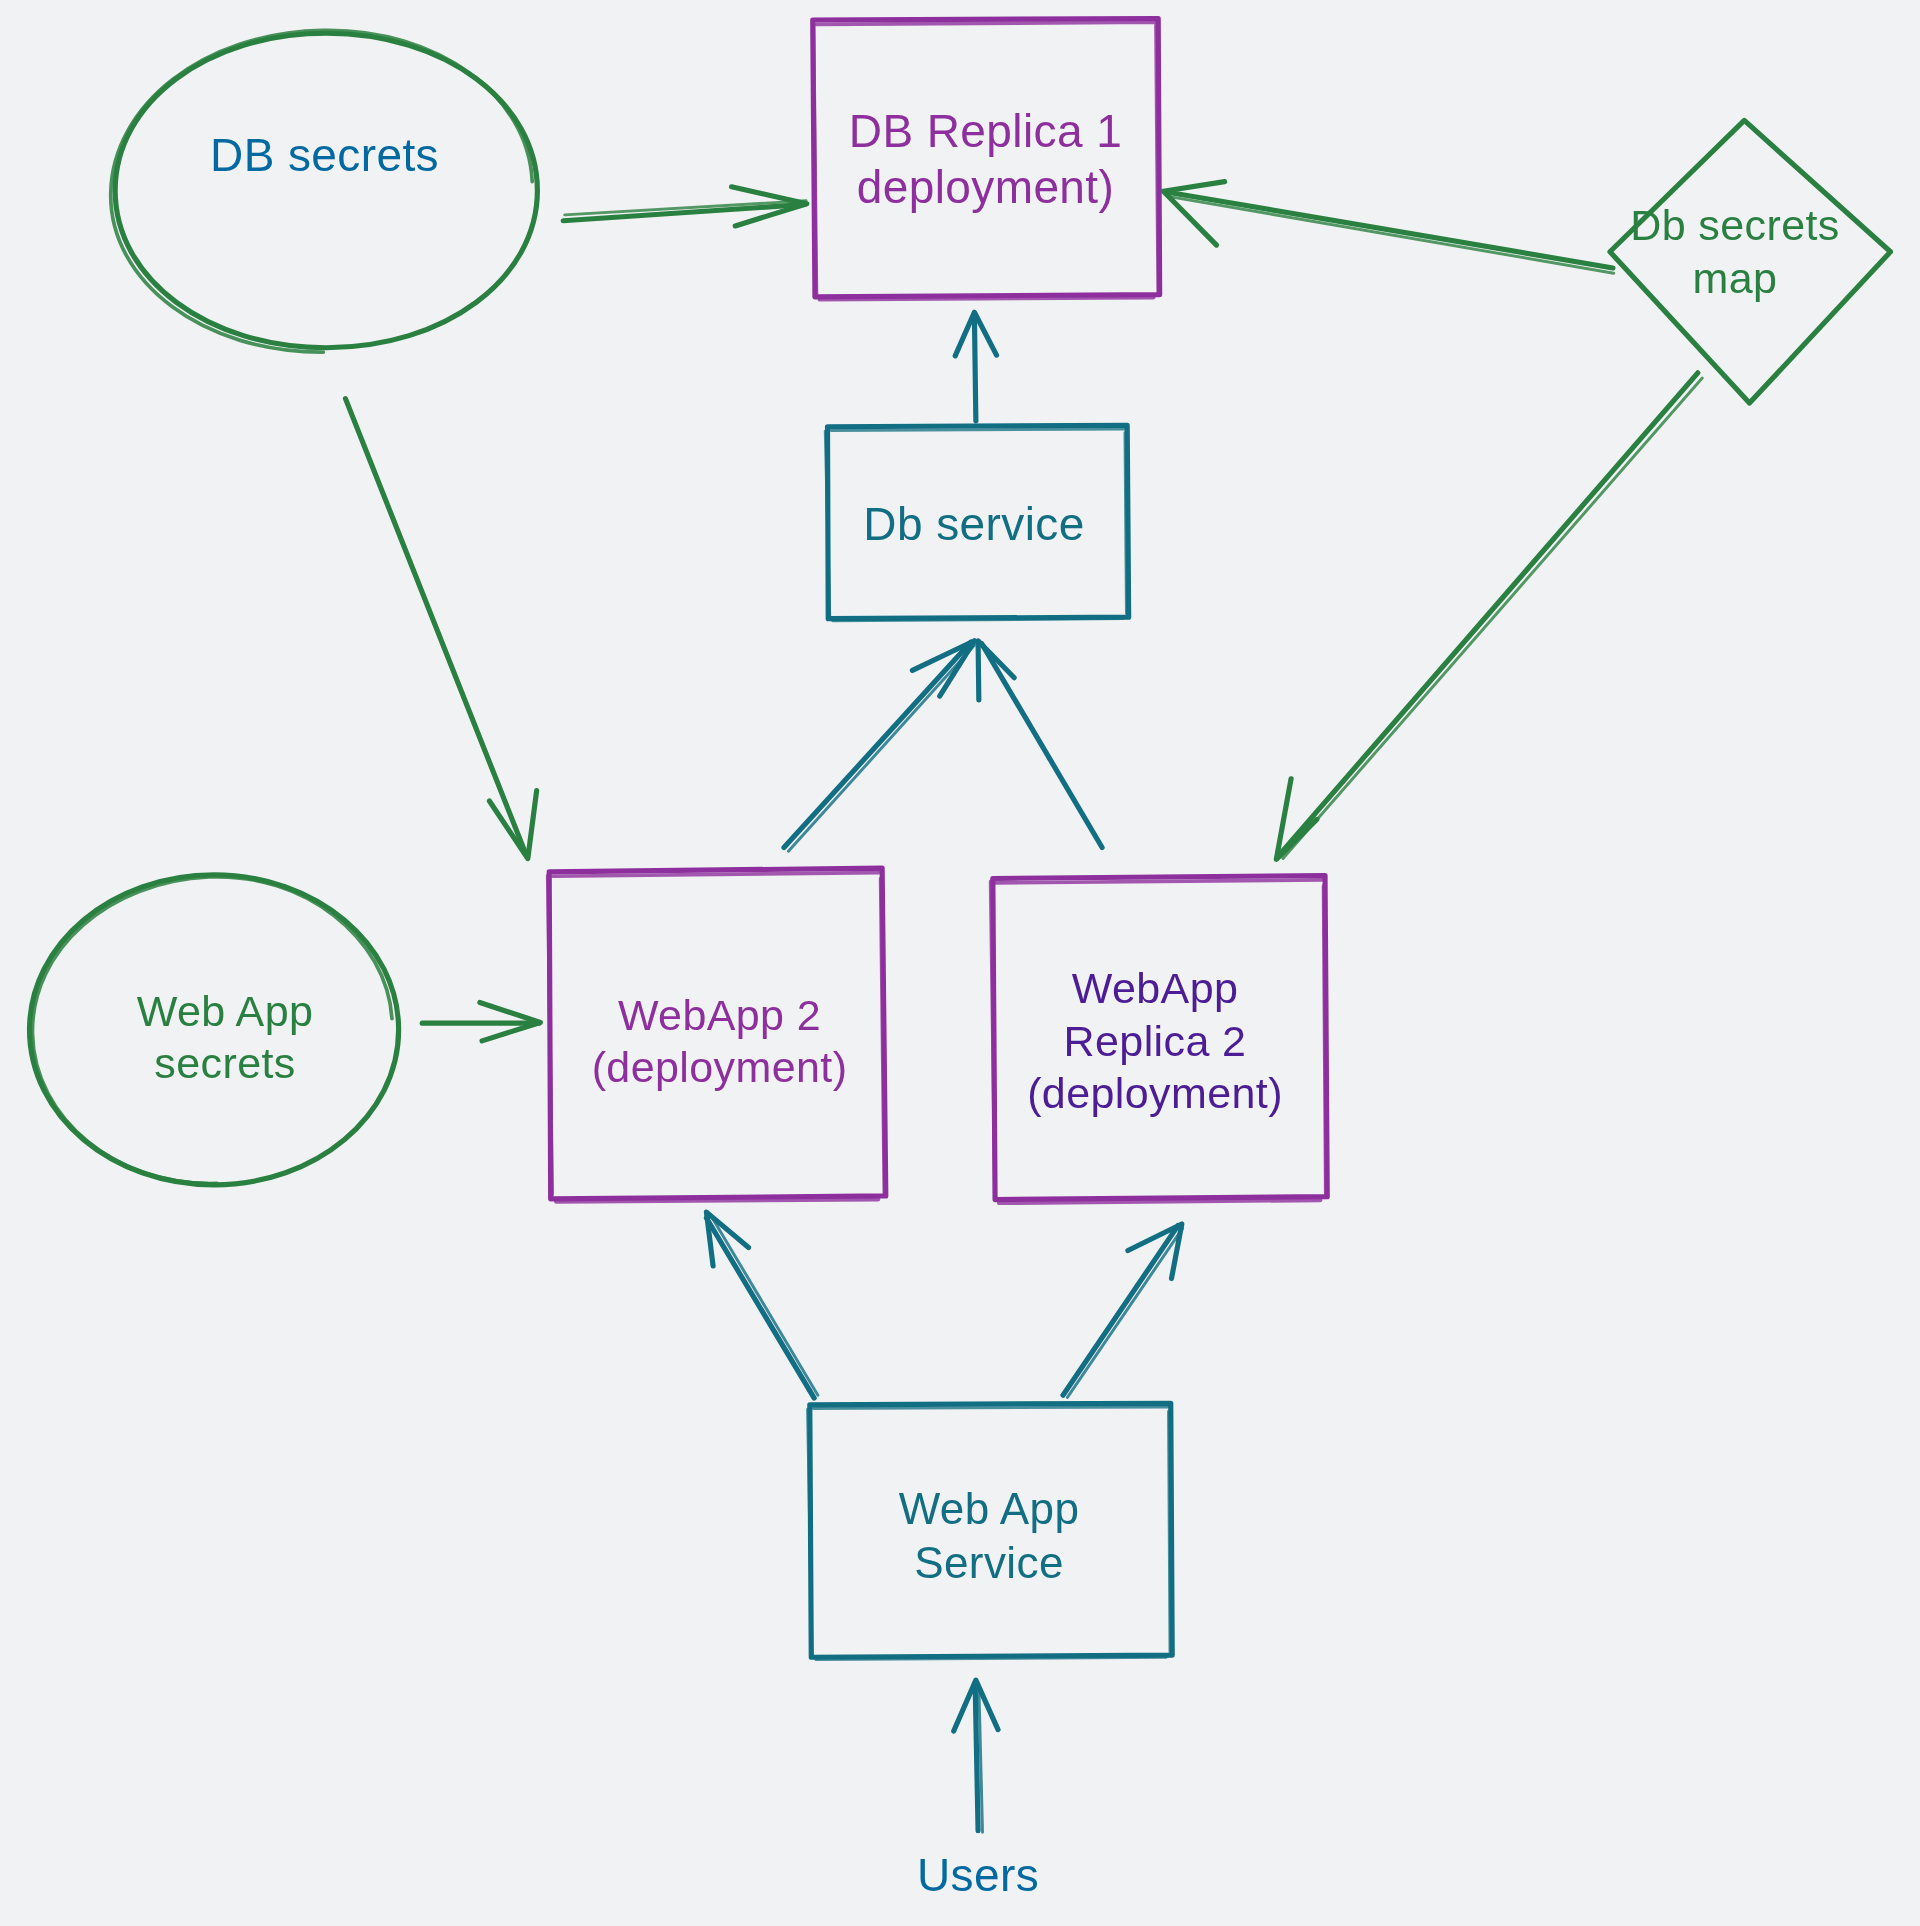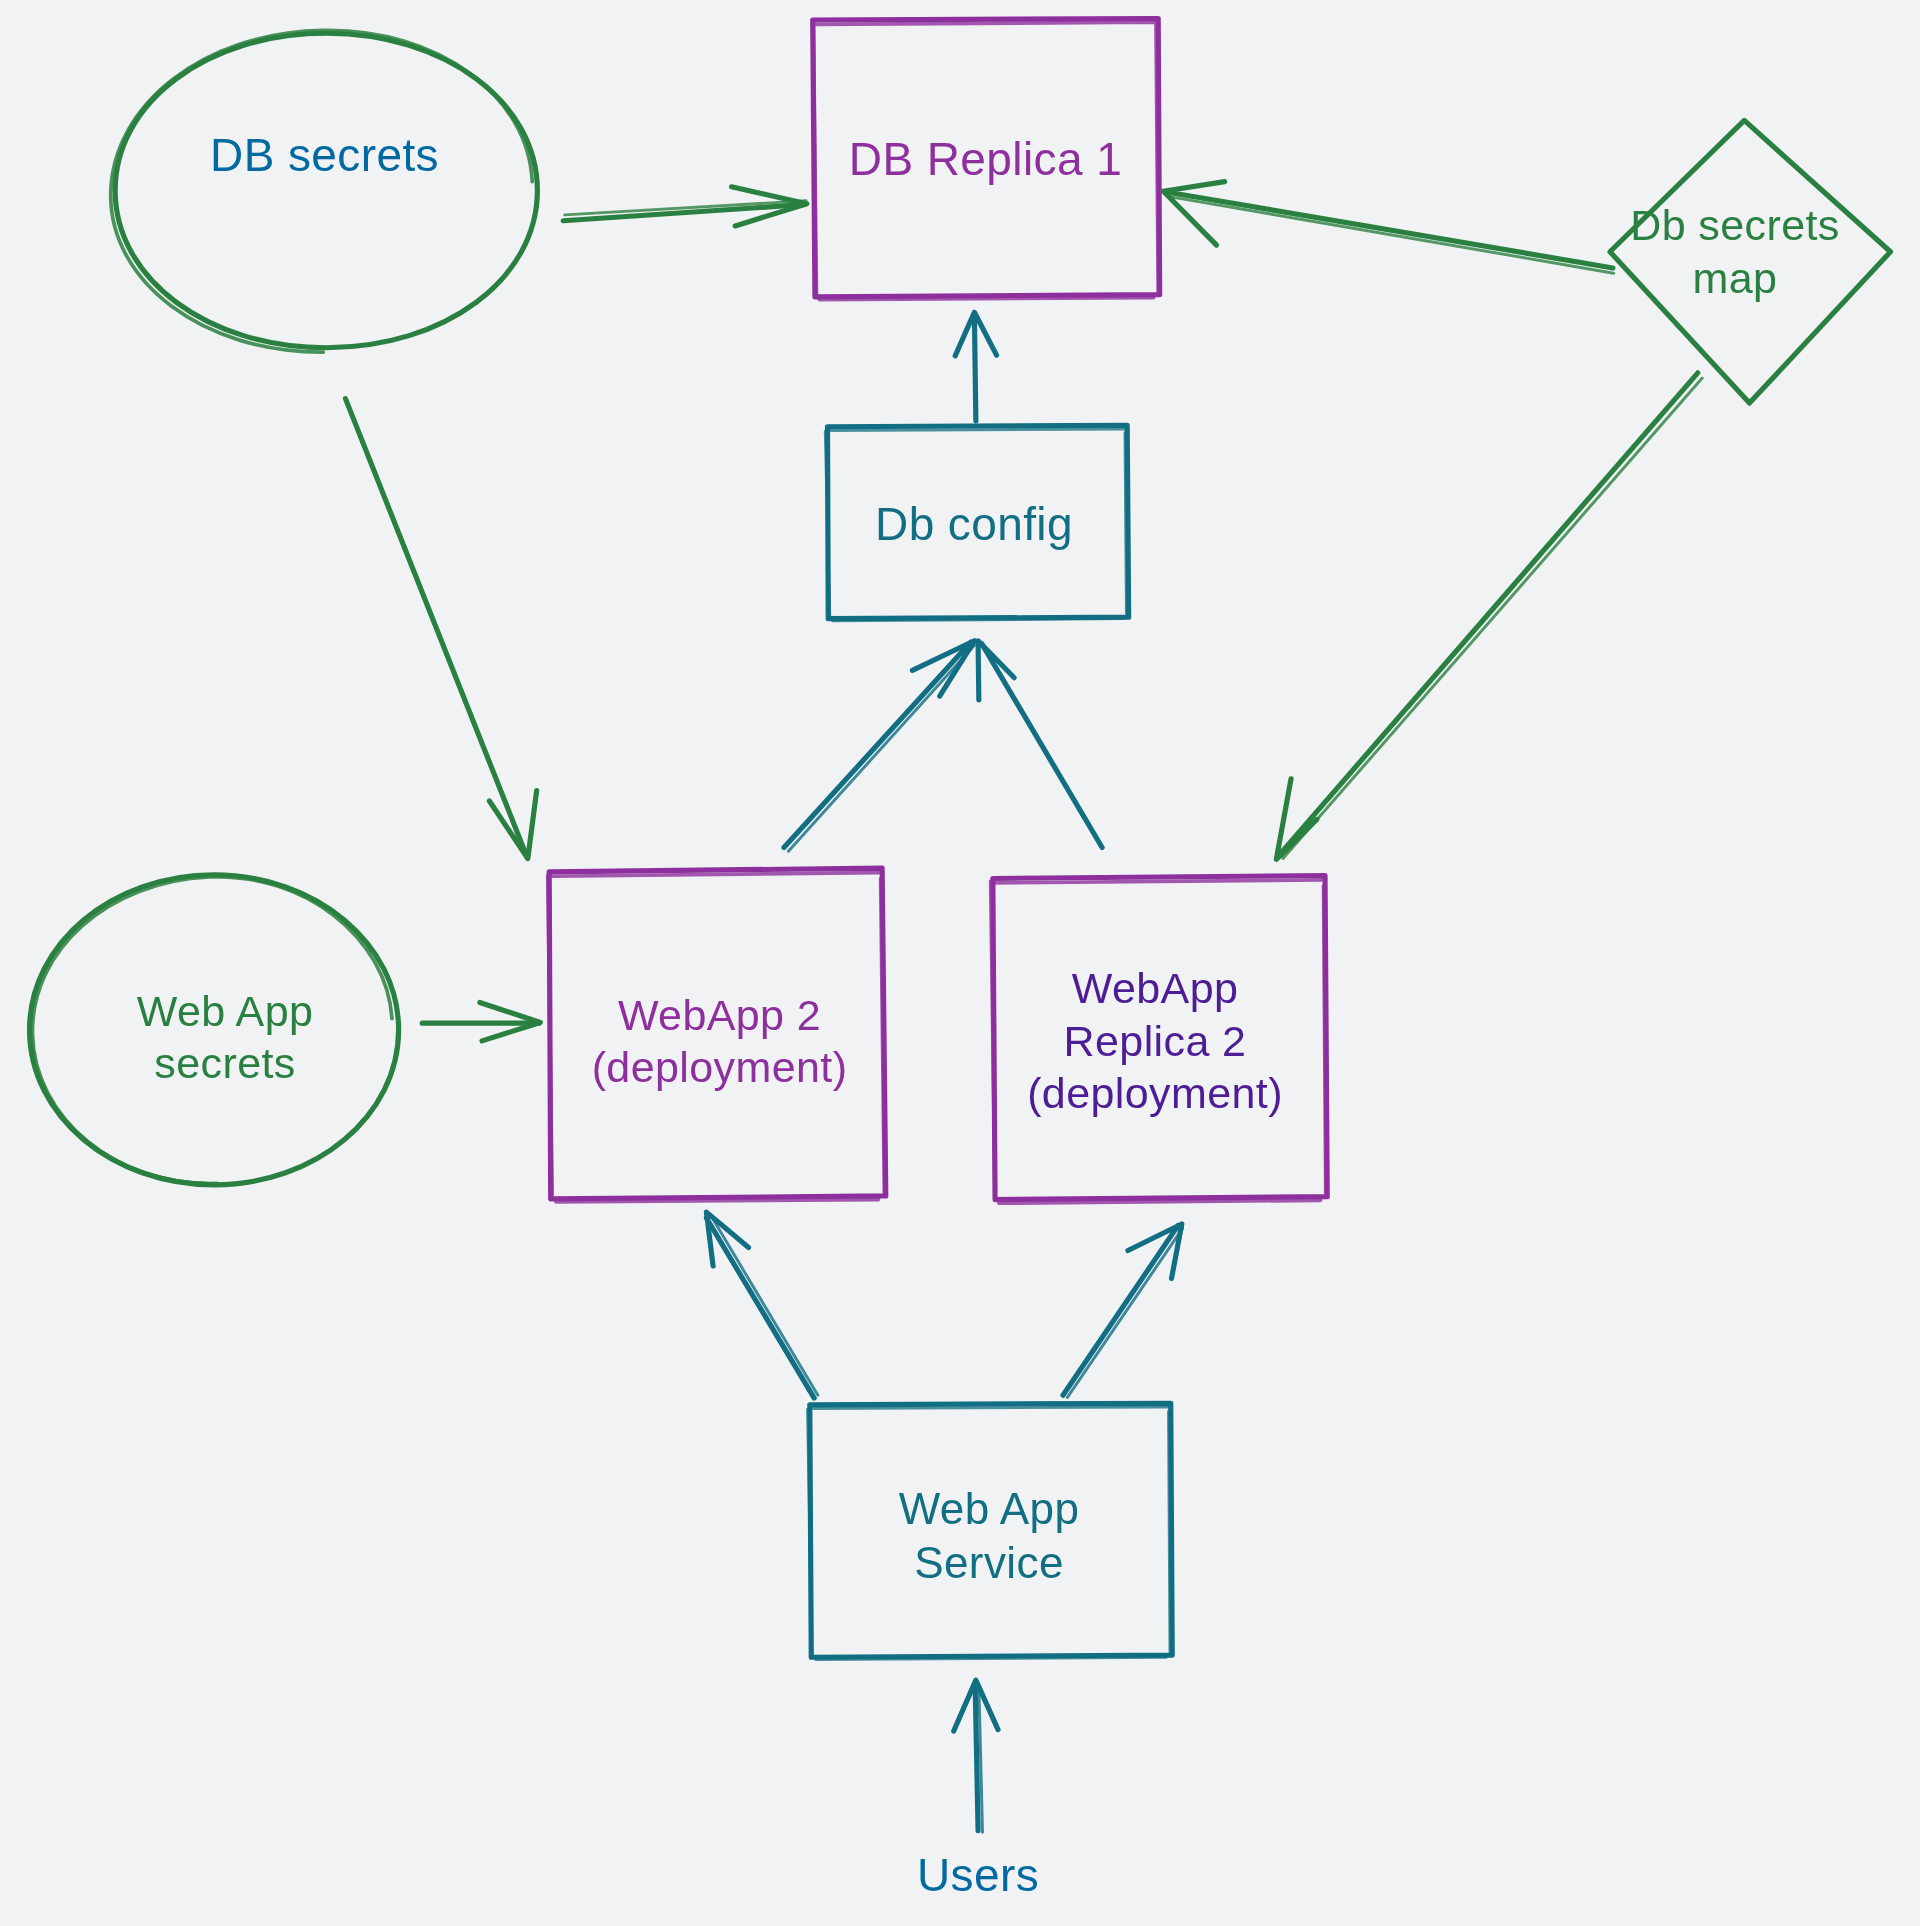--- a/index.html
+++ b/index.html
@@ -151,29 +151,30 @@
     <path d="M 1292 2345 L 1322 2276 L 1352 2343" fill="none" stroke="#126e82" stroke-width="7" stroke-linecap="round" stroke-linejoin="round"></path>
   </g>
 </svg>
 
 <div class="node-label" id="lbl-db-secrets">
   <span>DB secrets</span>
 </div>
 
 <div class="node-label" id="lbl-db-replica">
   <span>DB Replica 1</span>
+  <span>deployment)</span>
 </div>
 
 <div class="node-label" id="lbl-db-config">
   <span>Db secrets</span>
   <span>map</span>
 </div>
 
 <div class="node-label" id="lbl-db-service">
-  <span>Db config</span>
+  <span>Db service</span>
 </div>
 
 <div class="node-label" id="lbl-webapp-sec">
   <span>Web App</span>
   <span>secrets</span>
 </div>
 
 <div class="node-label" id="lbl-webapp2">
   <span>WebApp 2</span>
   <span>(deployment)</span>

